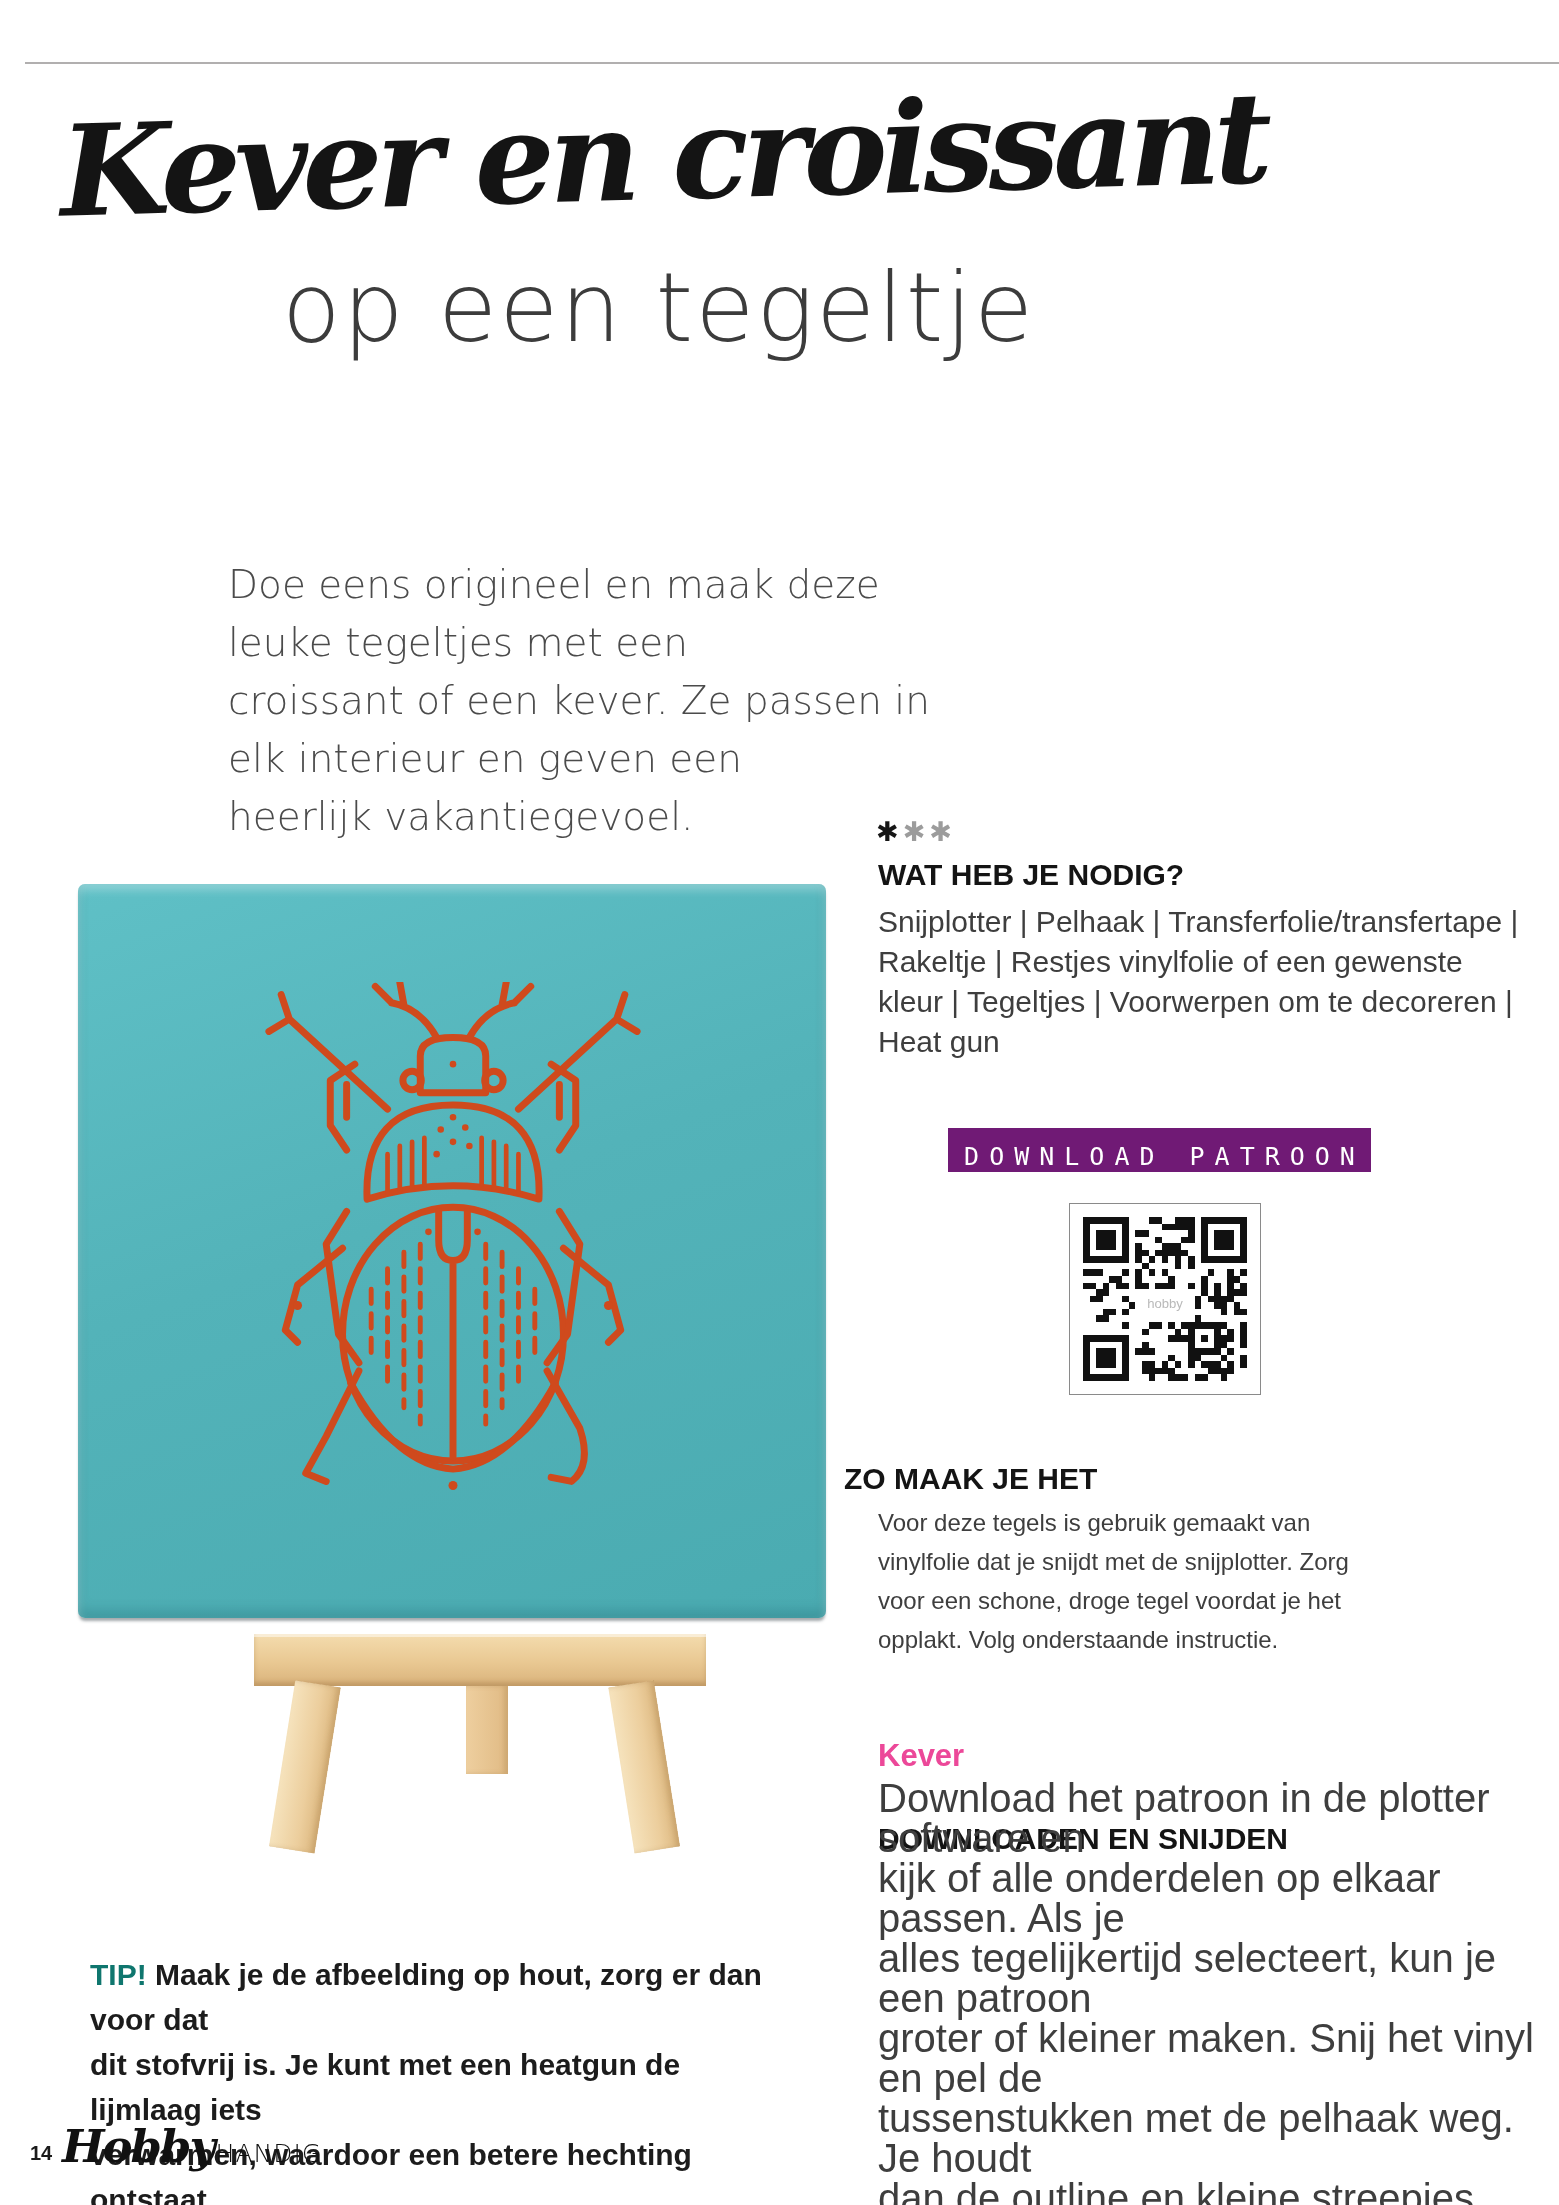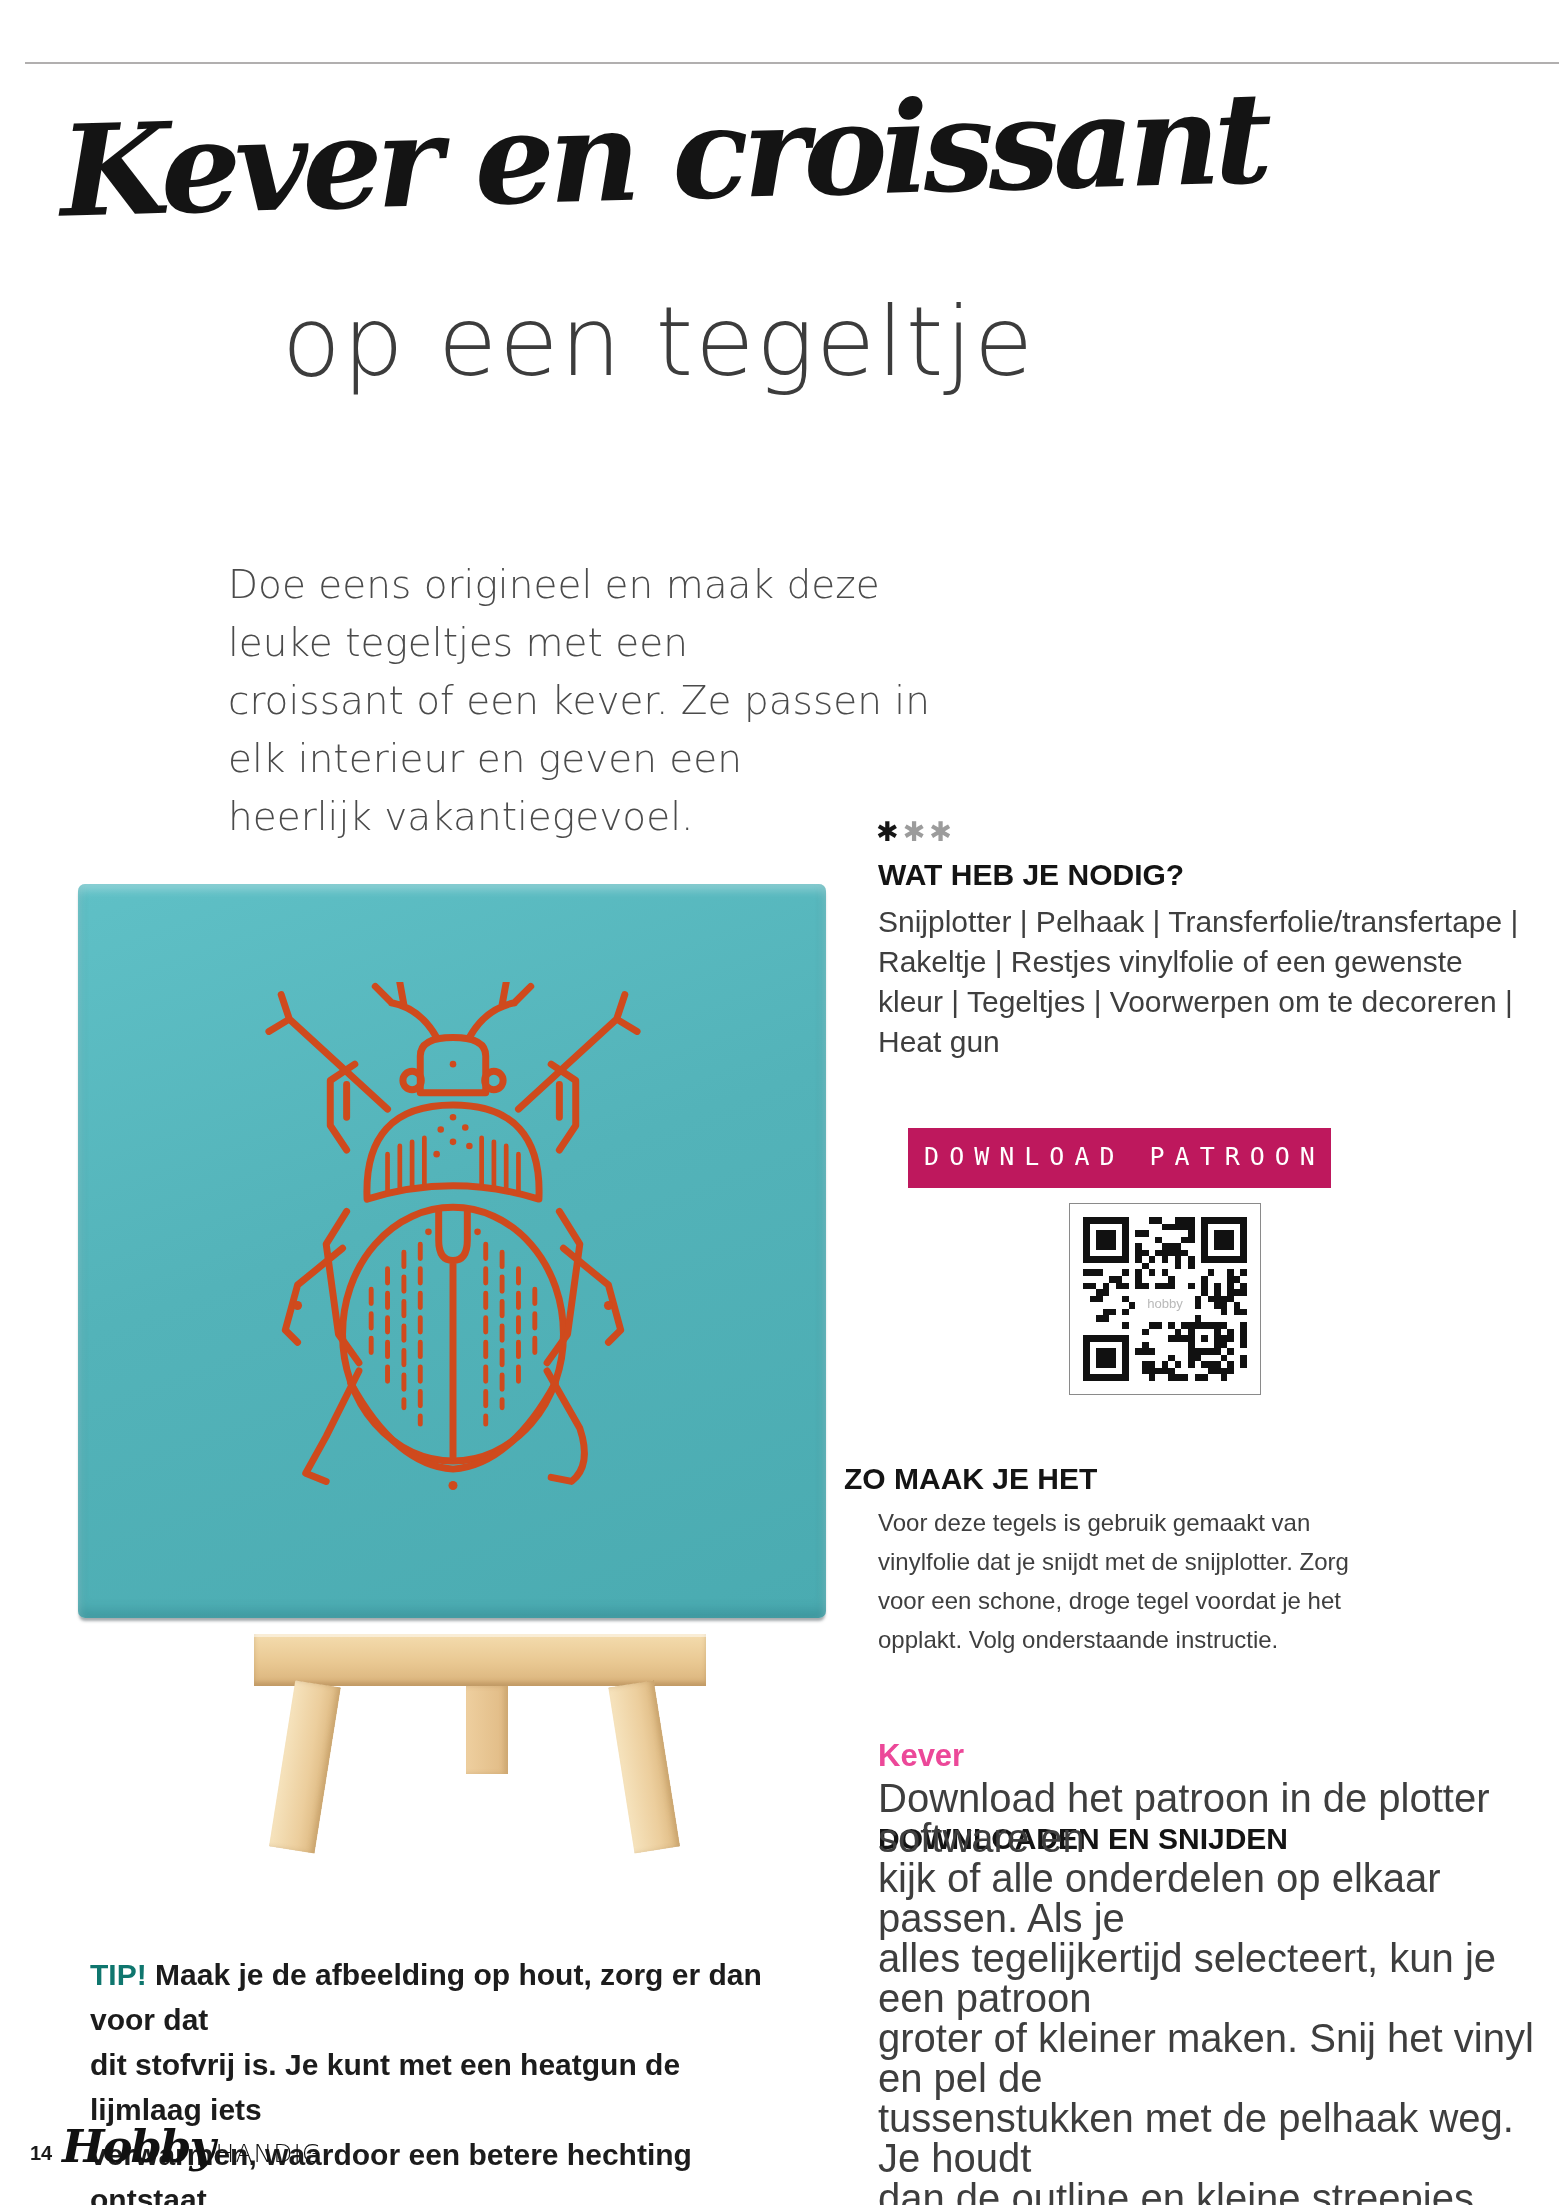--- a/index.html
+++ b/index.html
@@ -14,21 +14,21 @@
 
   
   [data-name="page-title"]{
     left:60px;top:84px;width:980px;text-align:center;white-space:nowrap;
     font-family:"DejaVu Serif",serif;font-style:italic;font-weight:700;
     font-size:126px;letter-spacing:-6px;color:#141414;transform:rotate(-1.6deg);
   }
   [data-name="page-subtitle"]{
     right:524px;top:252px;white-space:nowrap;
     font-family:"DejaVu Sans",sans-serif;font-weight:200;
-    font-size:96px;letter-spacing:2px;color:#3c3c3c;margin-top:34px;
+    font-size:96px;letter-spacing:2px;color:#3c3c3c;
   }
   [data-name="intro-paragraph"]{
     left:228px;top:556px;width:720px;
     font-family:"DejaVu Sans",sans-serif;font-weight:200;
     font-size:39px;line-height:58px;color:#4b4b4b;white-space:pre-line;
   }
 
   
   [data-name="tile-photo"]{left:78px;top:884px;width:748px;height:734px;
     background:linear-gradient(160deg,#5fc0c6 0%,#53b3b9 45%,#4aabb1 100%);
@@ -51,21 +51,21 @@
   [data-name="easel-leg-center"]{left:466px;top:1686px;width:42px;height:88px;background:linear-gradient(90deg,#eecf9f,#e0ba84);}
 
   
   .rcol-head{font-weight:bold;color:#141414;font-size:30px;letter-spacing:0;}
   [data-name="difficulty-stars"]{left:876px;top:816px;font-size:27px;letter-spacing:4px;}
   [data-name="difficulty-stars"] .star{color:#9c9c9c;}
   [data-name="difficulty-stars"] .star.active{color:#161616;}
   [data-name="materials-heading"]{left:878px;top:858px;}
   [data-name="materials-list"]{left:878px;top:902px;font-size:30px;line-height:40px;color:#3e3e3e;white-space:pre-line;}
   [data-name="download-button"]{
-    left:908px;top:1128px;width:423px;height:60px;background:#be185d;color:#fff;
+    left:948px;top:1128px;width:423px;height:44px;background:#701a75;color:#fff;
     font-family:"DejaVu Sans Mono",monospace;font-size:25px;letter-spacing:10px;
     line-height:57px;text-align:center;text-indent:10px;cursor:pointer;
   }
   [data-name="qr-code"]{
     left:1069px;top:1203px;width:192px;height:192px;background:#fff;
     border:1px solid #8a8a8a;box-sizing:border-box;cursor:pointer;
   }
   [data-name="qr-code"] svg{position:absolute;left:13px;top:13px;}
   [data-name="howto-heading"]{left:844px;top:1462px;}
   [data-name="howto-body"]{left:878px;top:1503px;font-size:24px;line-height:39px;white-space:pre-line;}

